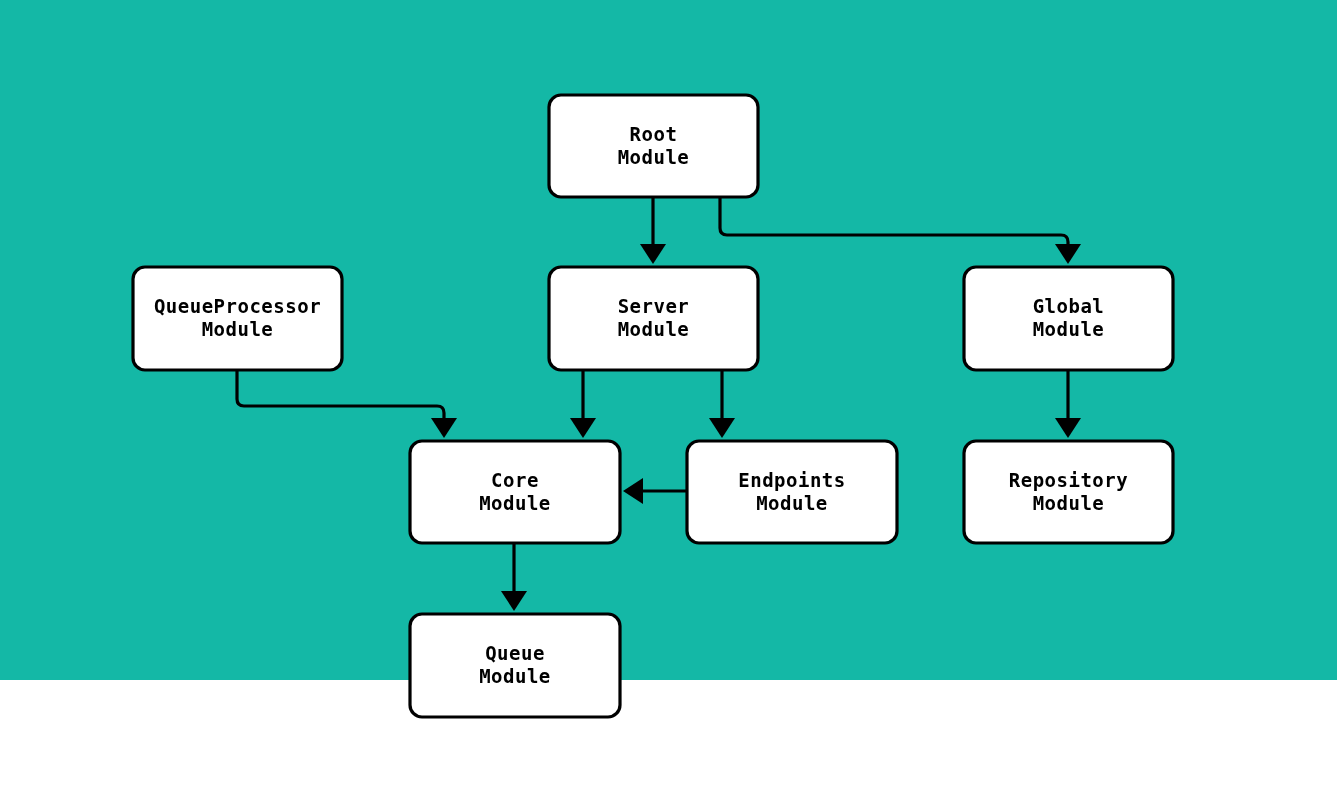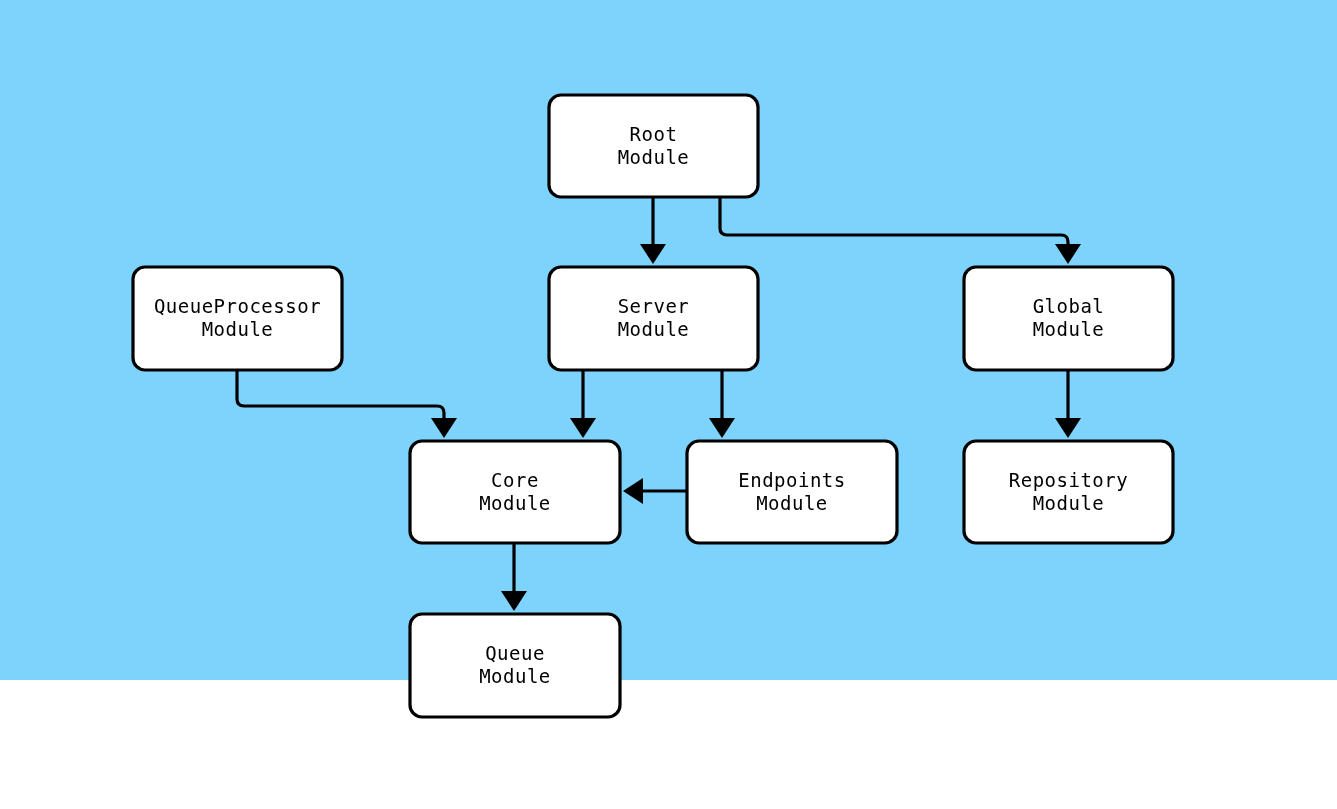--- a/index.html
+++ b/index.html
@@ -10,21 +10,22 @@
   body {
     width: 1337px;
     height: 809px;
     overflow: hidden;
     font-family: "DejaVu Sans Mono", monospace;
   }
   #diagram-root {
     position: relative;
     width: 1337px;
     height: 680px;
-    background: #7dd3fc;
+    background: #14b8a6;
+    font-weight: bold;
   }
   svg#diagram-canvas {
     display: block;
     width: 1337px;
     height: 809px;
   }
   .node-box {
     fill: #ffffff;
     stroke: #000000;
     stroke-width: 3.2;

